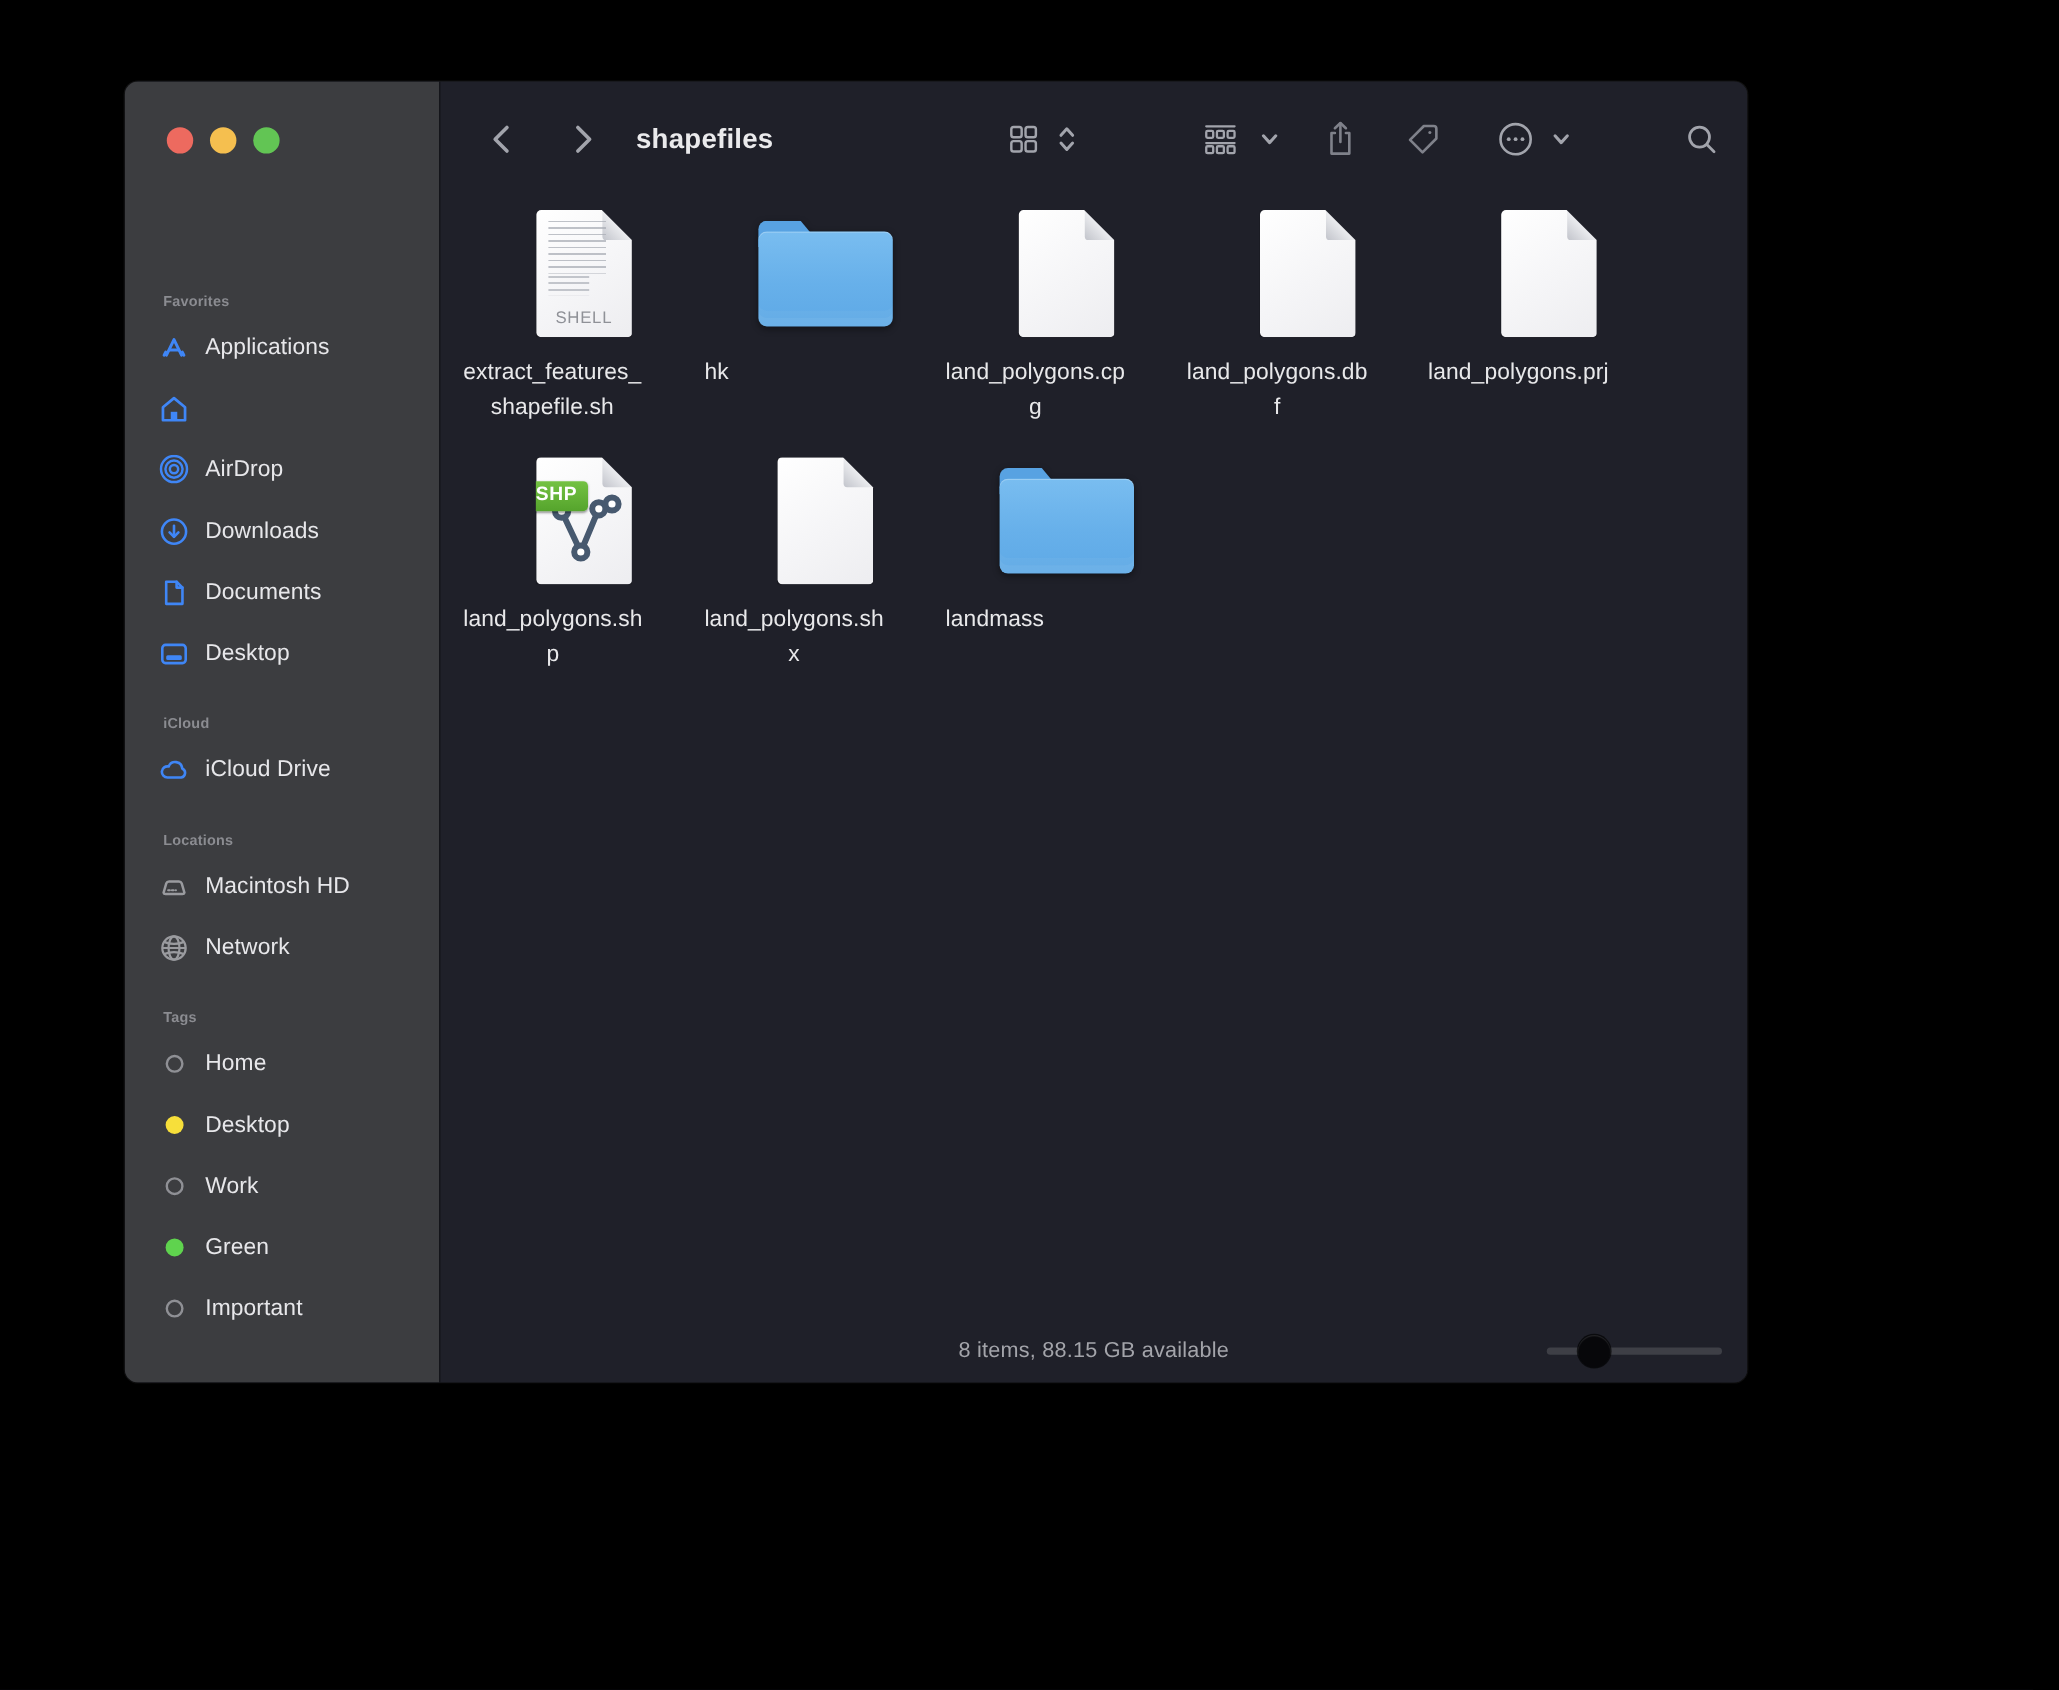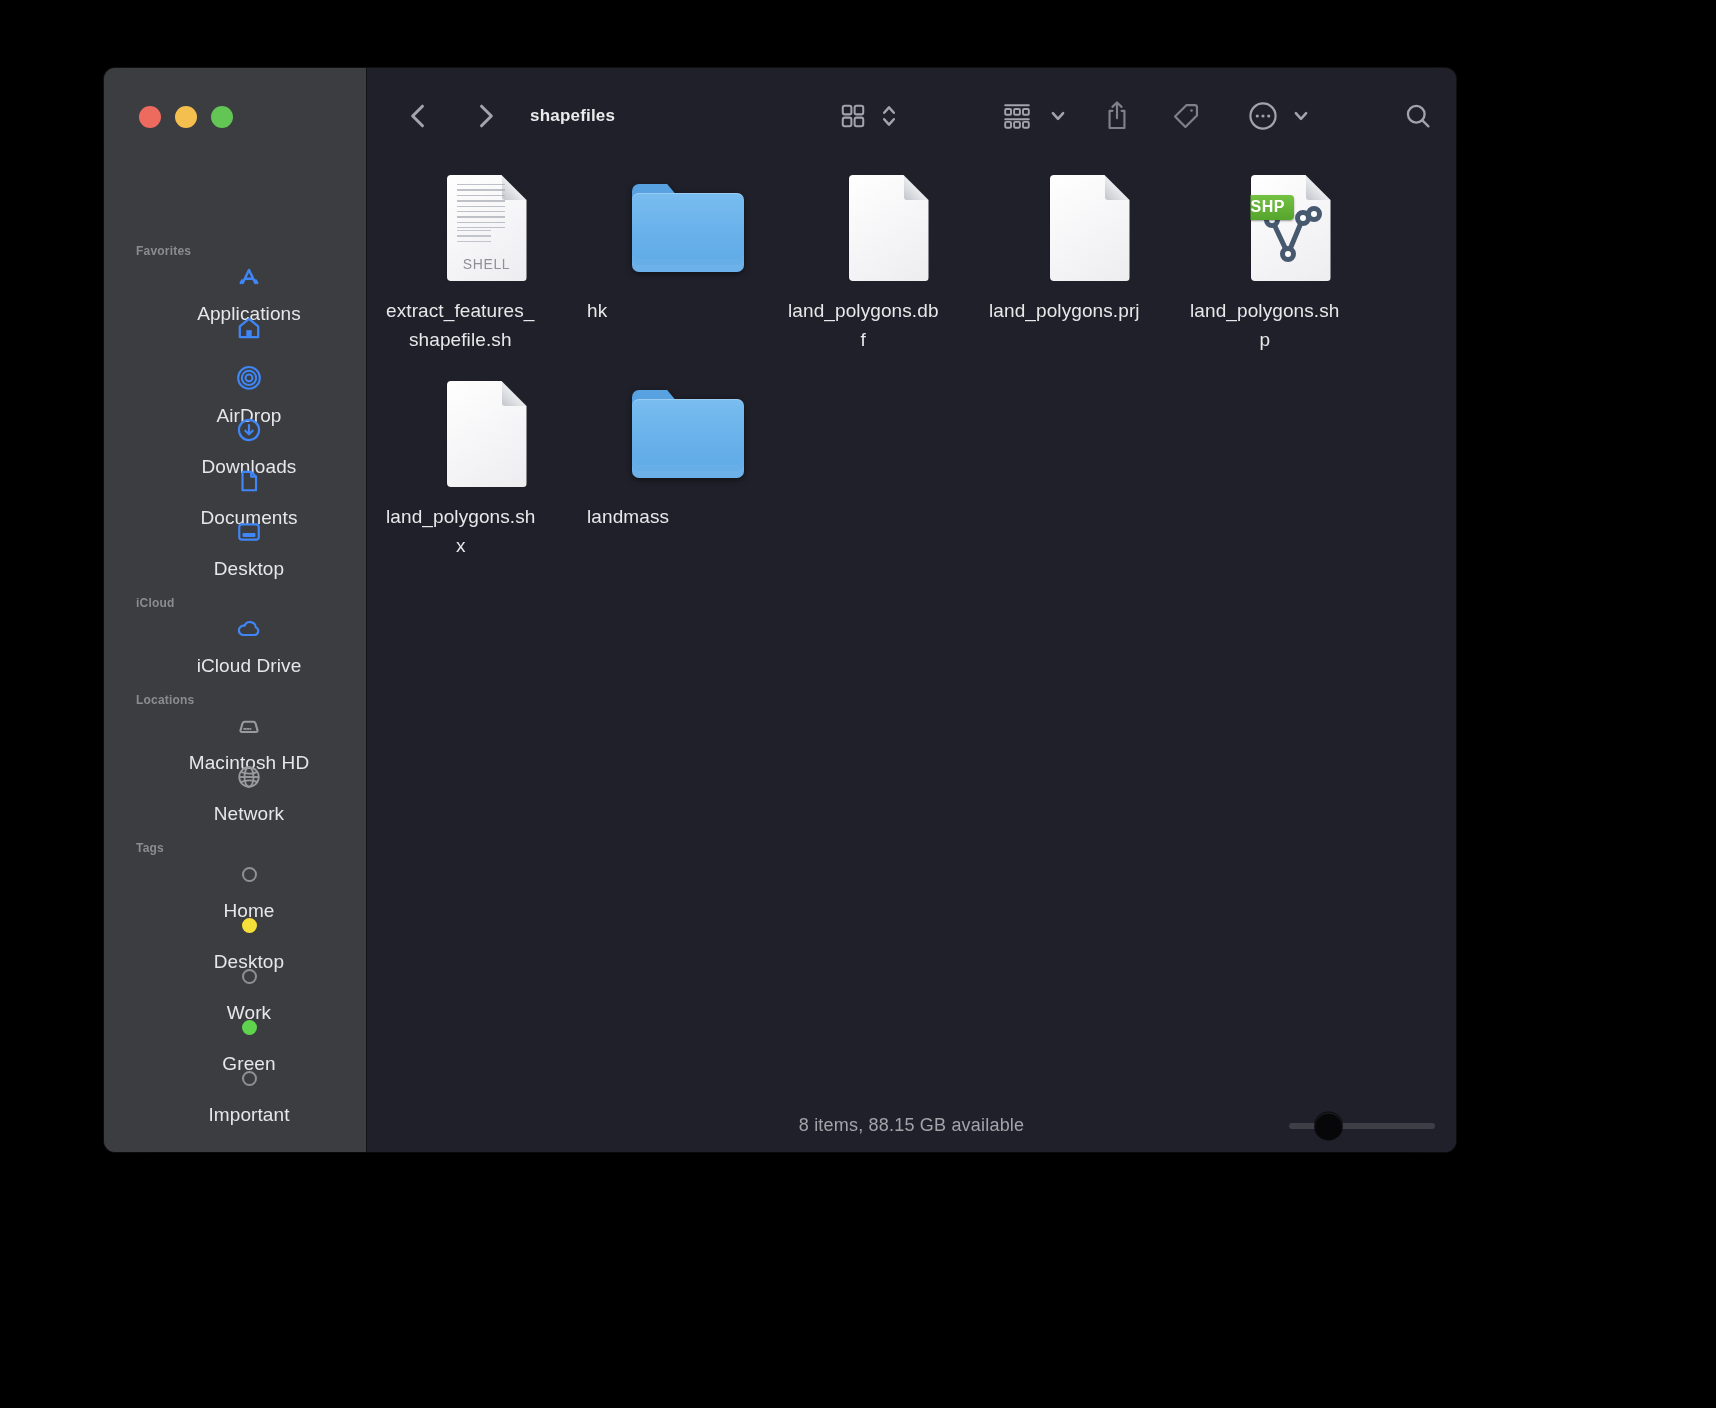--- a/index.html
+++ b/index.html
@@ -14,37 +14,37 @@
 
   
   .sidebar {
     width:262px; flex:0 0 262px; background:#3c3d40; position:relative;
     padding:150px 0 0 28px; color:#e3e3e6;
   }
   .traffic { position:absolute; top:38px; left:35px; display:flex; gap:14px; }
   .traffic span { width:22px; height:22px; border-radius:50%; display:block; }
 
   .sb-header { font-size:12px; font-weight:700; color:#8b8c91; margin:26px 0 6px 4px; letter-spacing:.2px; }
-  .sb-item { display:flex; align-items:center; height:51px; gap:13px; cursor:default;flex-direction:column; }
+  .sb-item { display:flex; align-items:center; height:51px; gap:13px; cursor:default; }
   .sb-item .sb-icon { width:26px; height:26px; flex:0 0 26px; display:flex; align-items:center; justify-content:center; }
   .sb-item .sb-label { font-size:19px; color:#e7e7ea; letter-spacing:.1px; }
   .icon-blue { color:#3f86f6; }
   .icon-gray { color:#9a9b9f; }
   .tag-dot { width:15px; height:15px; border-radius:50%; border:2px solid #8f9095; }
   .tag-dot.filled { border:none; }
 
   
   .main { flex:1; position:relative; background:#1f2029; border-left:1px solid #121318; }
 
   
   .toolbar { position:absolute; top:0; left:0; right:0; height:96px; }
   .tb { position:absolute; top:50%; transform:translate(-50%,-50%); color:#a2a4ac; display:flex; align-items:center; justify-content:center; }
   .tb svg { display:block; }
   .win-title { position:absolute; left:163px; top:50%; transform:translateY(-50%);
-    font-size:17px; font-weight:700; color:#eaeaec; letter-spacing:.2px; }
+    font-size:23px; font-weight:700; color:#eaeaec; letter-spacing:.2px; }
 
   
   .grid { position:absolute; top:96px; left:19px; display:grid; grid-template-columns:repeat(5,201px); }
   .cell { width:201px; height:206px; display:flex; flex-direction:column; align-items:flex-start; }
   .icon-wrap { height:128px; width:100%; display:flex; align-items:center; justify-content:center; position:relative; }
   .file-label { margin-top:4px; max-width:190px; text-align:center; font-size:19px; line-height:29px;
     color:#e8e8ea; white-space:pre-line; letter-spacing:.1px; }
 
   
   .page { position:relative; width:80px; height:106px;
@@ -340,20 +340,29 @@
       <div class="cell">
         <div class="icon-wrap">
           <div class="folder">
               <div class="f-tab"></div>
               <div class="f-body"></div>
             </div>
         </div>
         <div class="file-label">hk</div>
       </div>
 
+      <div class="cell">
+        <div class="icon-wrap">
+            <div class="page">
+              <div class="fold"></div>
+            </div>
+          </div>
+        <div class="file-label">land_polygons.cp
+g</div>
+      </div>
 
       <div class="cell">
         <div class="icon-wrap">
             <div class="page">
               <div class="fold"></div>
             </div>
           </div>
         <div class="file-label">land_polygons.db
 f</div>
       </div>

